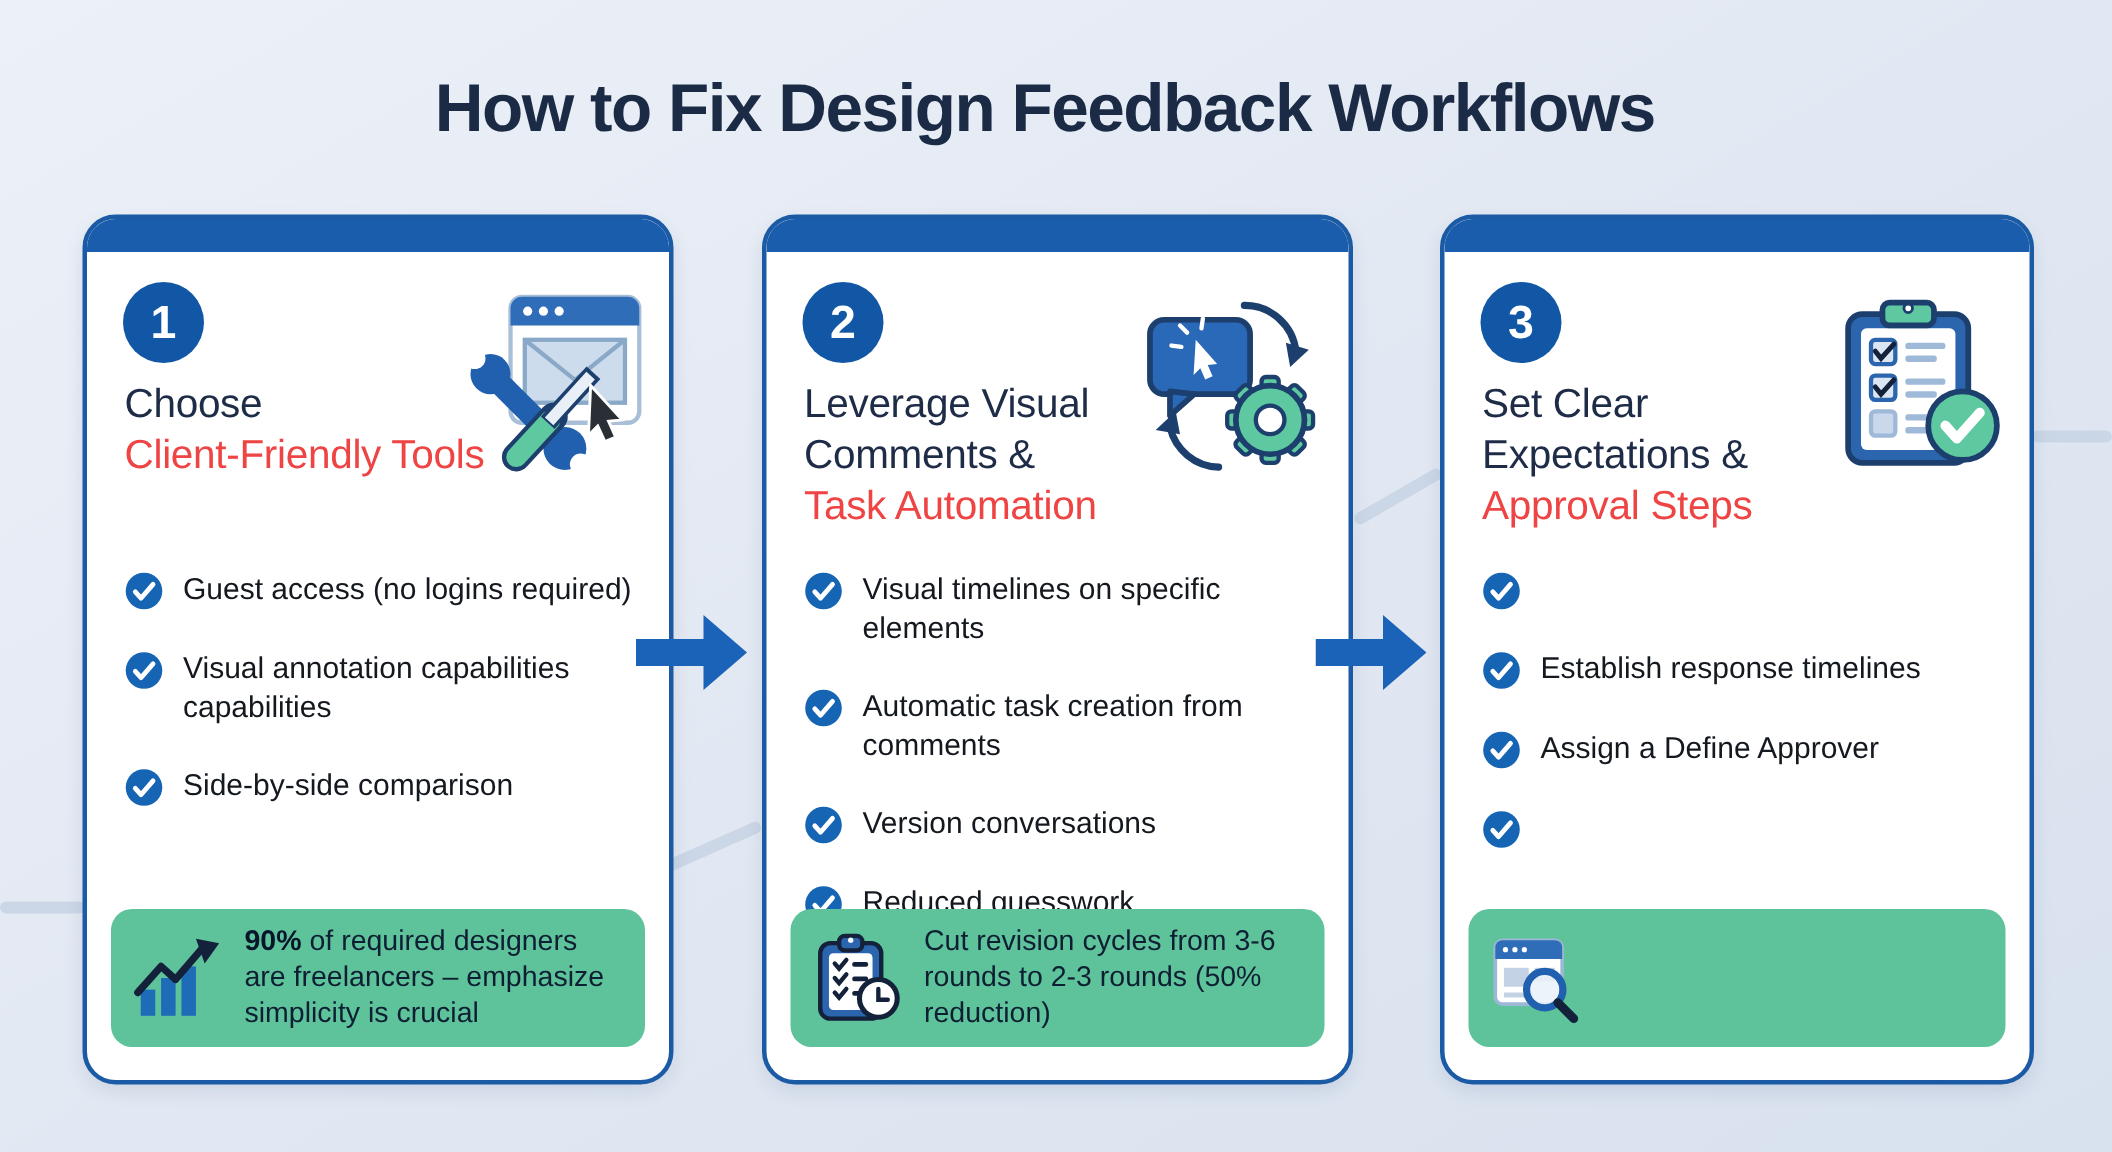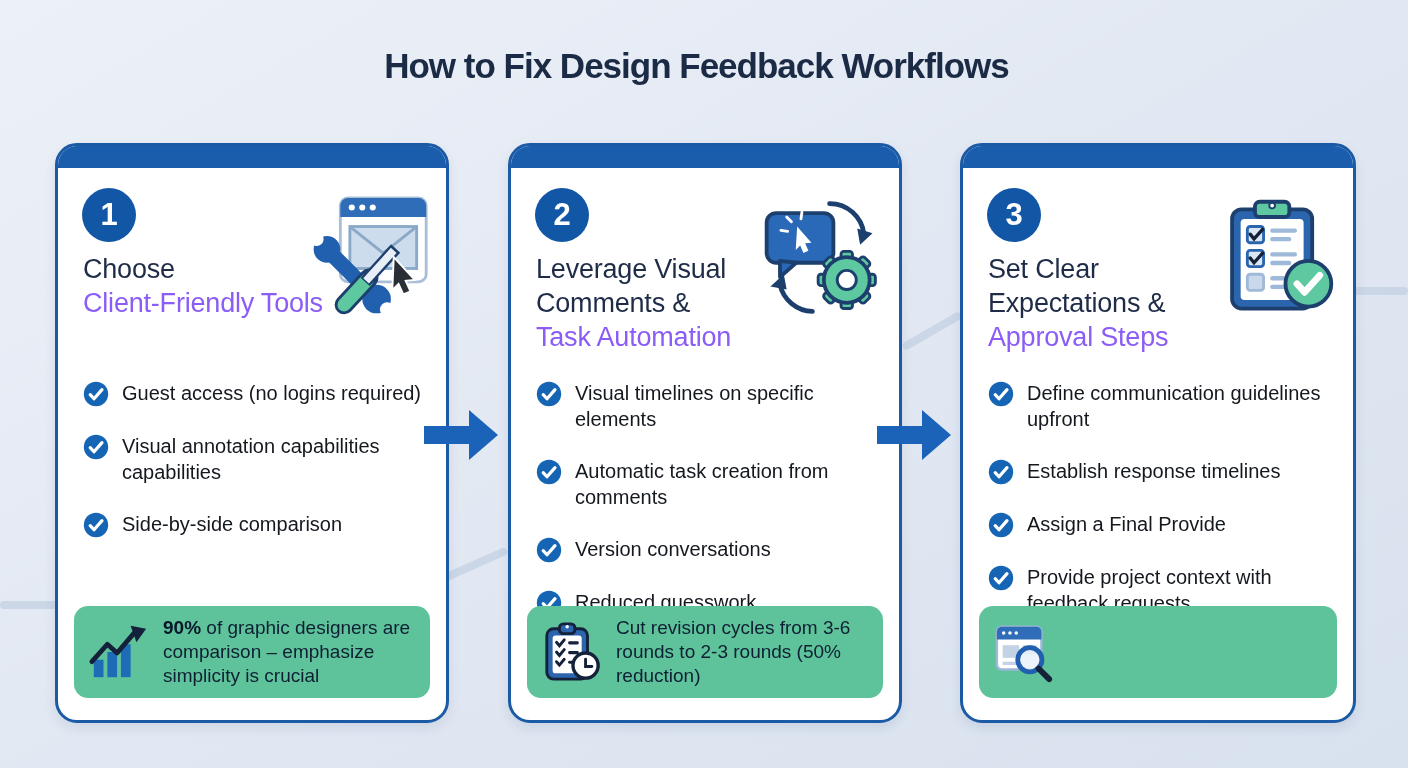--- a/index.html
+++ b/index.html
@@ -3,21 +3,21 @@
 <meta charset="utf-8">
 <style>
   html,body{margin:0;padding:0;}
   body{
     width:1408px;height:768px;position:relative;overflow:hidden;
     font-family:"Liberation Sans","DejaVu Sans",sans-serif;
     background:linear-gradient(150deg,#ecf1f8 0%,#e3e9f3 45%,#d8e1ee 100%);
   }
   .page-title{
     position:absolute;top:46px;left:0;right:15px;margin:0;
-    text-align:center;font-size:35px;font-weight:800;letter-spacing:-1px;
+    text-align:center;font-size:45px;font-weight:800;letter-spacing:-1px;
     color:#1b2b45;
   }
   .deco{position:absolute;height:8px;background:#c7d3e4;border-radius:4px;opacity:.85;}
   .card{
     position:absolute;top:143px;height:580px;background:#ffffff;
     border:3px solid #1b5aa4;border-radius:22px;box-sizing:border-box;overflow:hidden;
     box-shadow:0 5px 12px rgba(27,60,110,.10);
   }
   .card-topbar{position:absolute;top:0;left:0;right:0;height:22px;background:#1b5dad;}
   .num-circle{
@@ -25,21 +25,21 @@
     background:#1257a6;color:#ffffff;font-size:31px;font-weight:bold;
     display:flex;align-items:center;justify-content:center;
   }
   .head-icon{position:absolute;right:16px;top:46px;width:124px;height:132px;}
   .head-icon svg{width:100%;height:100%;}
   .card-title{
     position:absolute;left:25px;top:106px;width:244px;margin:0;
     font-size:27px;line-height:34px;font-weight:normal;letter-spacing:-0.2px;
   }
   .t-dark{display:block;color:#1e2c48;}
-  .t-accent{display:block;color:#8b5cf6;}
+  .t-accent{display:block;color:#ef4444;}
   .checklist{
     position:absolute;left:25px;top:234px;right:8px;
     list-style:none;margin:0;padding:0;display:flex;flex-direction:column;gap:26px;
   }
   .check-item{display:flex;gap:13px;align-items:flex-start;font-size:20px;line-height:26px;color:#14181f;}
   .check-badge{flex:0 0 26px;height:26px;margin-top:1px;}
   .check-badge svg{width:26px;height:26px;display:block;}
   .stat-box{
     position:absolute;left:16px;right:16px;bottom:22px;height:92px;
     background:#5ec39b;border-radius:14px;
@@ -123,21 +123,21 @@
   <div class="stat-box">
     <span class="stat-icon">
       <svg viewBox="0 0 64 64">
         <rect x="6" y="40" width="10" height="18" fill="#1e6cb8"></rect>
         <rect x="20" y="32" width="10" height="26" fill="#1e6cb8"></rect>
         <rect x="34" y="24" width="10" height="34" fill="#1e6cb8"></rect>
         <path d="M4 42 L20 24 L30 33 L48 12" fill="none" stroke="#14213a" stroke-width="5" stroke-linecap="round" stroke-linejoin="round"></path>
         <polygon points="44,5 60,8 50,22" fill="#14213a"></polygon>
       </svg>
     </span>
-    <p class="stat-text"><strong>90%</strong><span> of graphic designers are comparison – emphasize simplicity is crucial</span></p>
+    <p class="stat-text"><strong>90%</strong><span> of required designers are freelancers – emphasize simplicity is crucial</span></p>
   </div>
 </section>
 
 <section class="card" style="left:508px;width:394px;">
   <div class="card-topbar"></div>
   <div class="num-circle">
       <span>2</span>
     </div>
   <div class="head-icon">
     <svg viewBox="0 0 130 130">
@@ -265,48 +265,46 @@
     <span class="t-accent">Approval Steps</span>
   </h2>
   <ul class="checklist">
     <li class="check-item">
       <span class="check-badge">
           <svg viewBox="0 0 26 26">
             <circle cx="13" cy="13" r="12.2" fill="#1565b4"></circle>
             <path d="M7.2 13.6 l3.8 4.2 8 -9.2" fill="none" stroke="#fff" stroke-width="3.2" stroke-linecap="round" stroke-linejoin="round"></path>
           </svg>
         </span>
-      <span class="check-text">Define communication guidelines upfront</span>
     </li>
     <li class="check-item">
       <span class="check-badge">
           <svg viewBox="0 0 26 26">
             <circle cx="13" cy="13" r="12.2" fill="#1565b4"></circle>
             <path d="M7.2 13.6 l3.8 4.2 8 -9.2" fill="none" stroke="#fff" stroke-width="3.2" stroke-linecap="round" stroke-linejoin="round"></path>
           </svg>
         </span>
       <span class="check-text">Establish response timelines</span>
     </li>
     <li class="check-item">
       <span class="check-badge">
           <svg viewBox="0 0 26 26">
             <circle cx="13" cy="13" r="12.2" fill="#1565b4"></circle>
             <path d="M7.2 13.6 l3.8 4.2 8 -9.2" fill="none" stroke="#fff" stroke-width="3.2" stroke-linecap="round" stroke-linejoin="round"></path>
           </svg>
         </span>
-      <span class="check-text">Assign a Final Provide</span>
-    </li>
-    <li class="check-item">
-      <span class="check-badge">
-          <svg viewBox="0 0 26 26">
-            <circle cx="13" cy="13" r="12.2" fill="#1565b4"></circle>
-            <path d="M7.2 13.6 l3.8 4.2 8 -9.2" fill="none" stroke="#fff" stroke-width="3.2" stroke-linecap="round" stroke-linejoin="round"></path>
-          </svg>
-        </span>
-      <span class="check-text">Provide project context with feedback requests</span>
+      <span class="check-text">Assign a Define Approver</span>
+    </li>
+    <li class="check-item">
+      <span class="check-badge">
+          <svg viewBox="0 0 26 26">
+            <circle cx="13" cy="13" r="12.2" fill="#1565b4"></circle>
+            <path d="M7.2 13.6 l3.8 4.2 8 -9.2" fill="none" stroke="#fff" stroke-width="3.2" stroke-linecap="round" stroke-linejoin="round"></path>
+          </svg>
+        </span>
     </li>
   </ul>
   <div class="stat-box">
     <span class="stat-icon">
       <svg viewBox="0 0 64 64">
         <rect x="4" y="6" width="46" height="44" rx="5" fill="#ffffff" stroke="#9db7d6" stroke-width="2.5"></rect>
         <path d="M4 11 a5 5 0 0 1 5 -5 h36 a5 5 0 0 1 5 5 v8 H4 z" fill="#2f6db8"></path>
         <circle cx="11" cy="12.5" r="1.8" fill="#ffffff"></circle>
           <circle cx="17.5" cy="12.5" r="1.8" fill="#ffffff"></circle>
           <circle cx="24" cy="12.5" r="1.8" fill="#ffffff"></circle>

